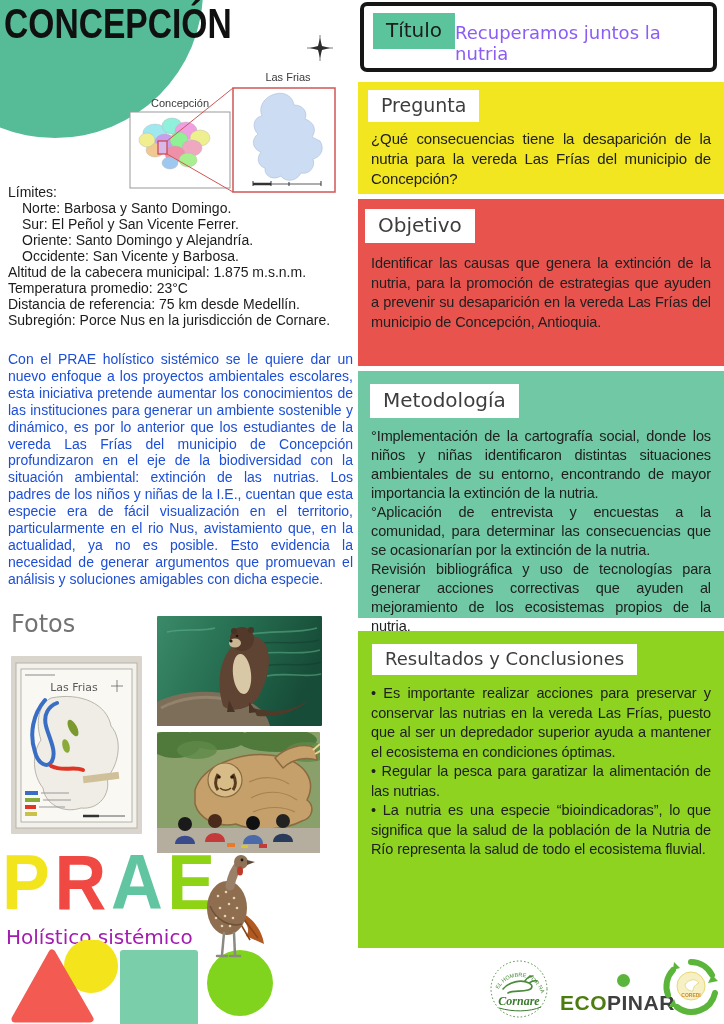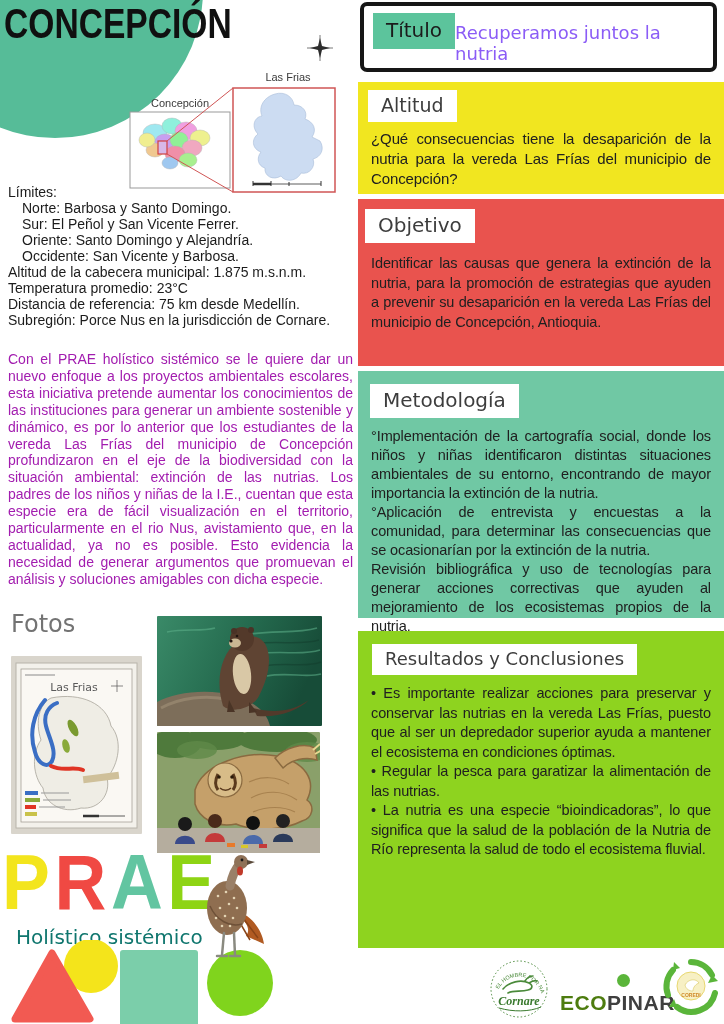--- a/index.html
+++ b/index.html
@@ -12,33 +12,33 @@
   .muni-title{left:4px;top:0px;font-size:42px;font-weight:700;color:#101010;
               transform:scaleX(0.80);transform-origin:left top;letter-spacing:0px;white-space:nowrap;}
   .compass{left:305px;top:33px;}
   .map-label{font-size:11px;color:#3a3a3a;text-align:center;}
   .muni-map-label{left:130px;top:97px;width:100px;}
   .vereda-map-label{left:243px;top:71px;width:90px;}
   .map-fig{left:125px;top:70px;}
 
   .limites{left:8px;top:184px;width:348px;font-size:14px;line-height:16px;color:#1c1c1c;}
   .limites .indent{padding-left:14px;}
-  .intro{left:8px;top:351px;width:345px;font-size:14px;line-height:16.9px;text-align:justify;color:#a21caf;}
+  .intro{left:8px;top:351px;width:345px;font-size:14px;line-height:16.9px;text-align:justify;color:#1d4ed8;}
 
   .fotos-heading{left:11px;top:610px;font-size:24px;font-weight:500;color:#737373;
                  font-family:"DejaVu Sans",sans-serif;}
   .photo{border-radius:1px;overflow:hidden;}
   .map-photo{left:11px;top:656px;}
   .otter-photo{left:157px;top:616px;}
   .mural-photo{left:157px;top:732px;}
 
   .prae{left:2px;top:843px;font-size:78px;font-weight:700;line-height:1;letter-spacing:5px;
         transform:scaleX(0.92);transform-origin:left top;}
   .prae .p{color:#f3e51d}.prae .r{color:#f04943}.prae .a{color:#62c5a1}.prae .e{color:#8ed414}
-  .prae-sub{left:16px;top:925px;font-size:20px;color:#0f766e;font-family:"DejaVu Sans",sans-serif;}
+  .prae-sub{left:6px;top:925px;font-size:20px;color:#a21caf;font-family:"DejaVu Sans",sans-serif;}
   .shapes{left:0px;top:940px;}
   .bird{left:196px;top:850px;}
 
   
   .titulo-box{left:360px;top:2px;width:357px;height:70px;background:#fff;border:4px solid #161616;
               border-radius:7px;box-sizing:border-box;display:flex;align-items:flex-start;}
   .titulo-label{margin:7px 0 0 9px;background:#5cc49c;color:#1b1b1b;font-size:20px;
                 font-family:"DejaVu Sans",sans-serif;padding:5px 13px 7px 13px;}
   .titulo-text{flex:1;text-align:left;margin-top:16px;font-size:18px;color:#8b5cf6;
                font-family:"DejaVu Sans",sans-serif;}
@@ -287,21 +287,21 @@
         <line x1="34" y1="106" x2="44" y2="106"></line>
     </g>
   </svg>
 
   <div class="abs titulo-box">
     <span class="titulo-label">Título</span>
     <div class="titulo-text">Recuperamos juntos la nutria</div>
   </div>
 
   <div class="abs box pregunta">
-    <span class="tag">Altitud</span>
+    <span class="tag">Pregunta</span>
     <div class="box-text">¿Qué consecuencias tiene la desaparición de la nutria para la vereda Las Frías del municipio de Concepción?</div>
   </div>
 
   <div class="abs box objetivo">
     <span class="tag">Objetivo</span>
     <div class="box-text">Identificar las causas que genera la extinción de la nutria, para la promoción de estrategias que ayuden a prevenir su desaparición en la vereda Las Frías del municipio de Concepción, Antioquia.</div>
   </div>
 
   <div class="abs box metodologia">
     <span class="tag">Metodología</span>

